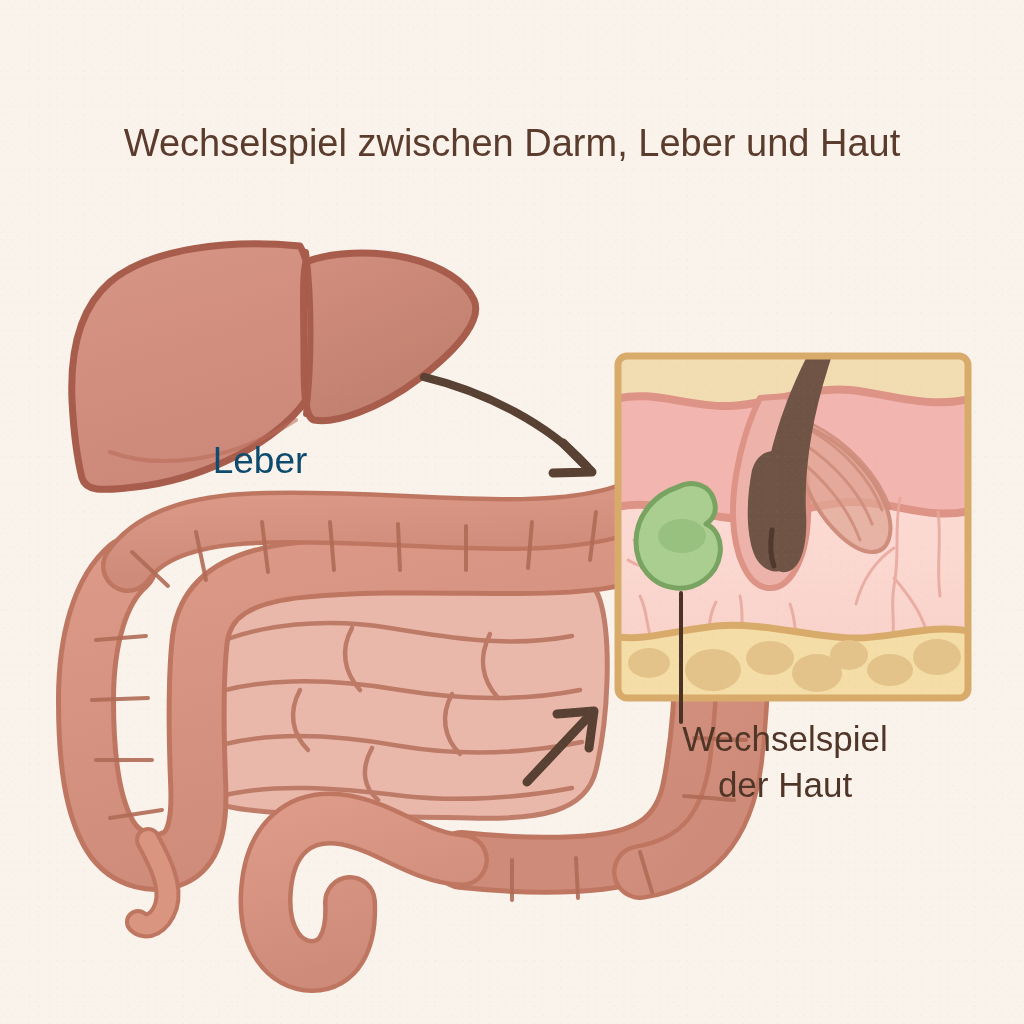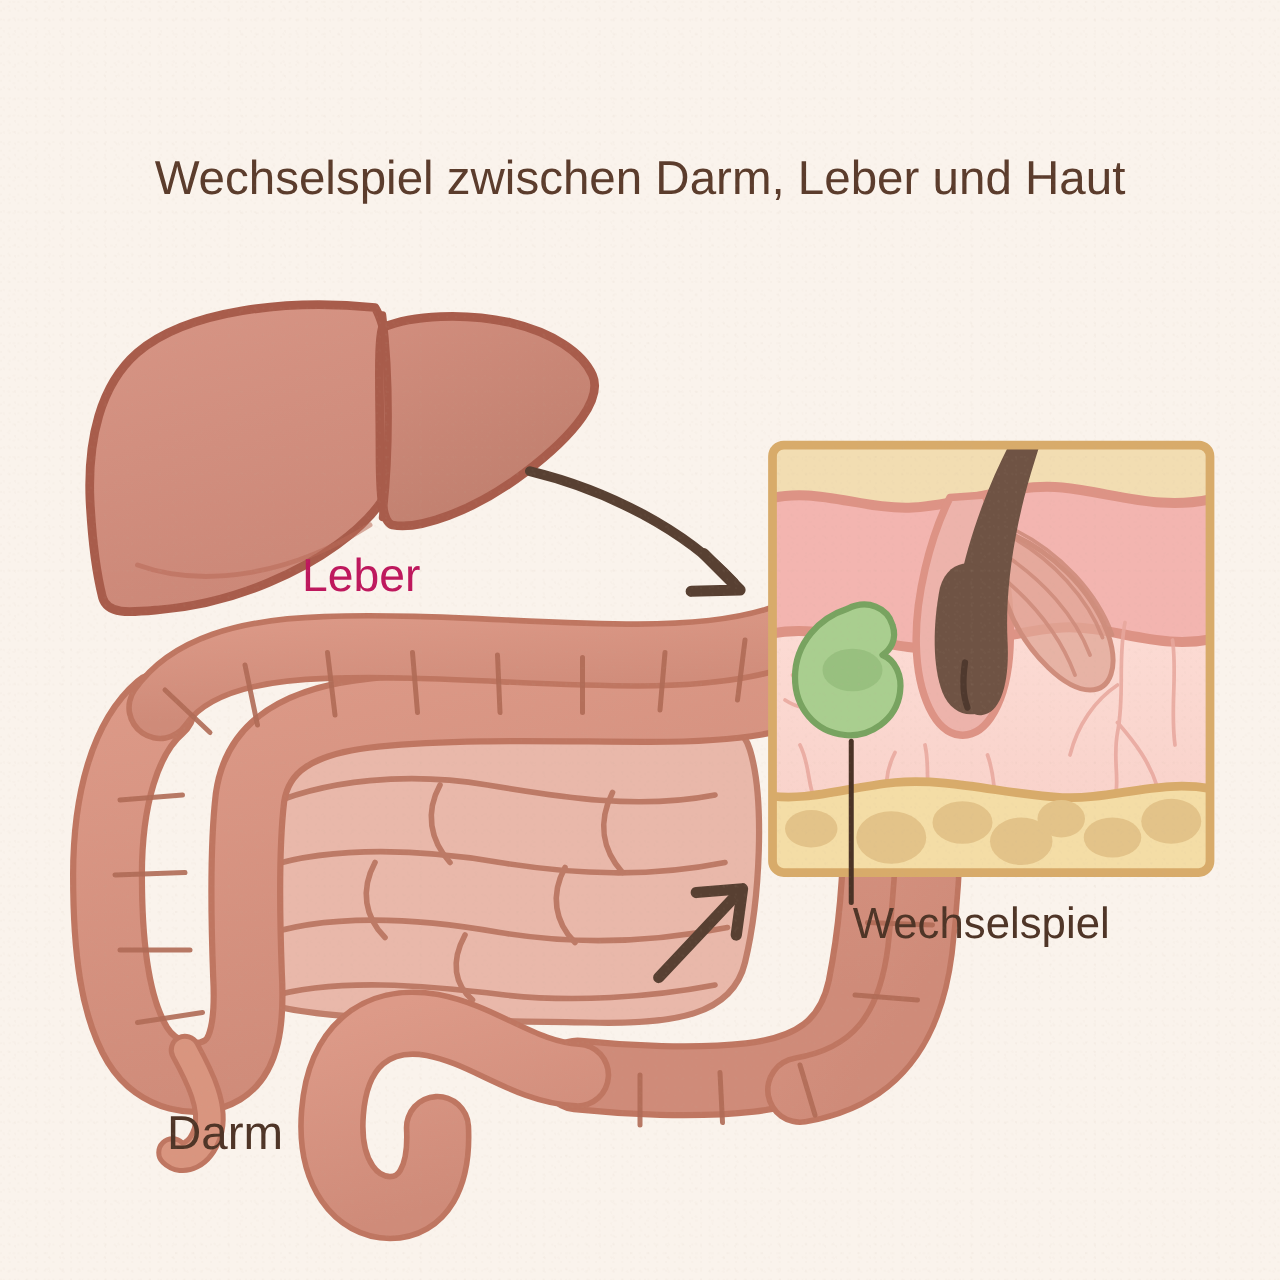--- a/index.html
+++ b/index.html
@@ -41,22 +41,21 @@
   #subtitle {
     left: 0; right: 0; top: 122px;
     text-align: center;
     font-size: 38px;
     color: #5b3c2c;
   }
   #label-leber {
     left: 0; width: 520px; top: 440px;
     text-align: center;
     font-size: 37px;
-    color: #be185d;
-    margin-left: 29px;
+    color: #0c4a6e;
   }
   #label-darm {
     left: 0; width: 360px; top: 886px;
     text-align: center;
     font-size: 38px;
     color: #4f3527;
   }
   #label-skin {
     left: 590px; width: 390px; top: 716px;
     text-align: center;
@@ -196,21 +195,20 @@
 
     <path d="M 462 860 C 420 858, 388 828, 346 820 C 300 812, 270 838, 266 890
          C 262 940, 286 966, 312 966 C 338 966, 352 942, 350 902" fill="none" stroke="#bf7661" stroke-width="54" stroke-linecap="round"></path>
     <path d="M 462 860 C 420 858, 388 828, 346 820 C 300 812, 270 838, 266 890
          C 262 940, 286 966, 312 966 C 338 966, 352 942, 350 902" fill="none" stroke="url(#colonGrad)" stroke-width="45" stroke-linecap="round"></path>
 
     <path d="M 148 840 C 160 862, 172 886, 166 906 C 160 924, 146 930, 138 922" fill="none" stroke="#bf7661" stroke-width="26" stroke-linecap="round"></path>
     <path d="M 148 840 C 160 862, 172 886, 166 906 C 160 924, 146 930, 138 922" fill="none" stroke="#d9957f" stroke-width="18" stroke-linecap="round"></path>
   </svg>
 
-  <div class="txt" id="label-darm">Darm</div>
 
   <svg class="layer" width="1024" height="1024" viewBox="0 0 1024 1024">
     <path d="M 424 377 C 486 392, 548 424, 587 466" fill="none" stroke="#584032" stroke-width="8" stroke-linecap="round"></path>
     <path d="M 563 443 L 592 472 L 553 473" fill="none" stroke="#584032" stroke-width="9" stroke-linecap="round" stroke-linejoin="round"></path>
 
     <path d="M 527 782 L 591 714" fill="none" stroke="#584032" stroke-width="9" stroke-linecap="round"></path>
     <path d="M 557 714 L 594 711 L 589 748" fill="none" stroke="#584032" stroke-width="9" stroke-linecap="round" stroke-linejoin="round"></path>
   </svg>
 
   <svg class="layer" width="1024" height="1024" viewBox="0 0 1024 1024">
@@ -320,18 +318,18 @@
            C 652 586, 636 566, 636 542
            C 636 514, 656 494, 678 487 Z" fill="#a9ce8f" stroke="#78a360" stroke-width="5" stroke-linejoin="round"></path>
       <ellipse cx="682" cy="536" rx="24" ry="17" fill="#95bd7c" opacity="0.85"></ellipse>
     </g>
 
     <rect x="618" y="356" width="350" height="342" rx="9" ry="9" fill="none" stroke="#d8ab6a" stroke-width="7"></rect>
 
     <path d="M 681 593 L 681 722" stroke="#4a3326" stroke-width="4" stroke-linecap="round"></path>
   </svg>
 
-  <div class="txt" id="label-skin"><span>Wechselspiel</span><br></div>
+  <div class="txt" id="label-skin"><span>Wechselspiel</span><br><span>der Haut</span></div>
 
   <div class="txt" id="subtitle">Wechselspiel zwischen Darm, Leber und Haut</div>
 
   <div id="grain"></div>
 </div>
 
 </body></html>

